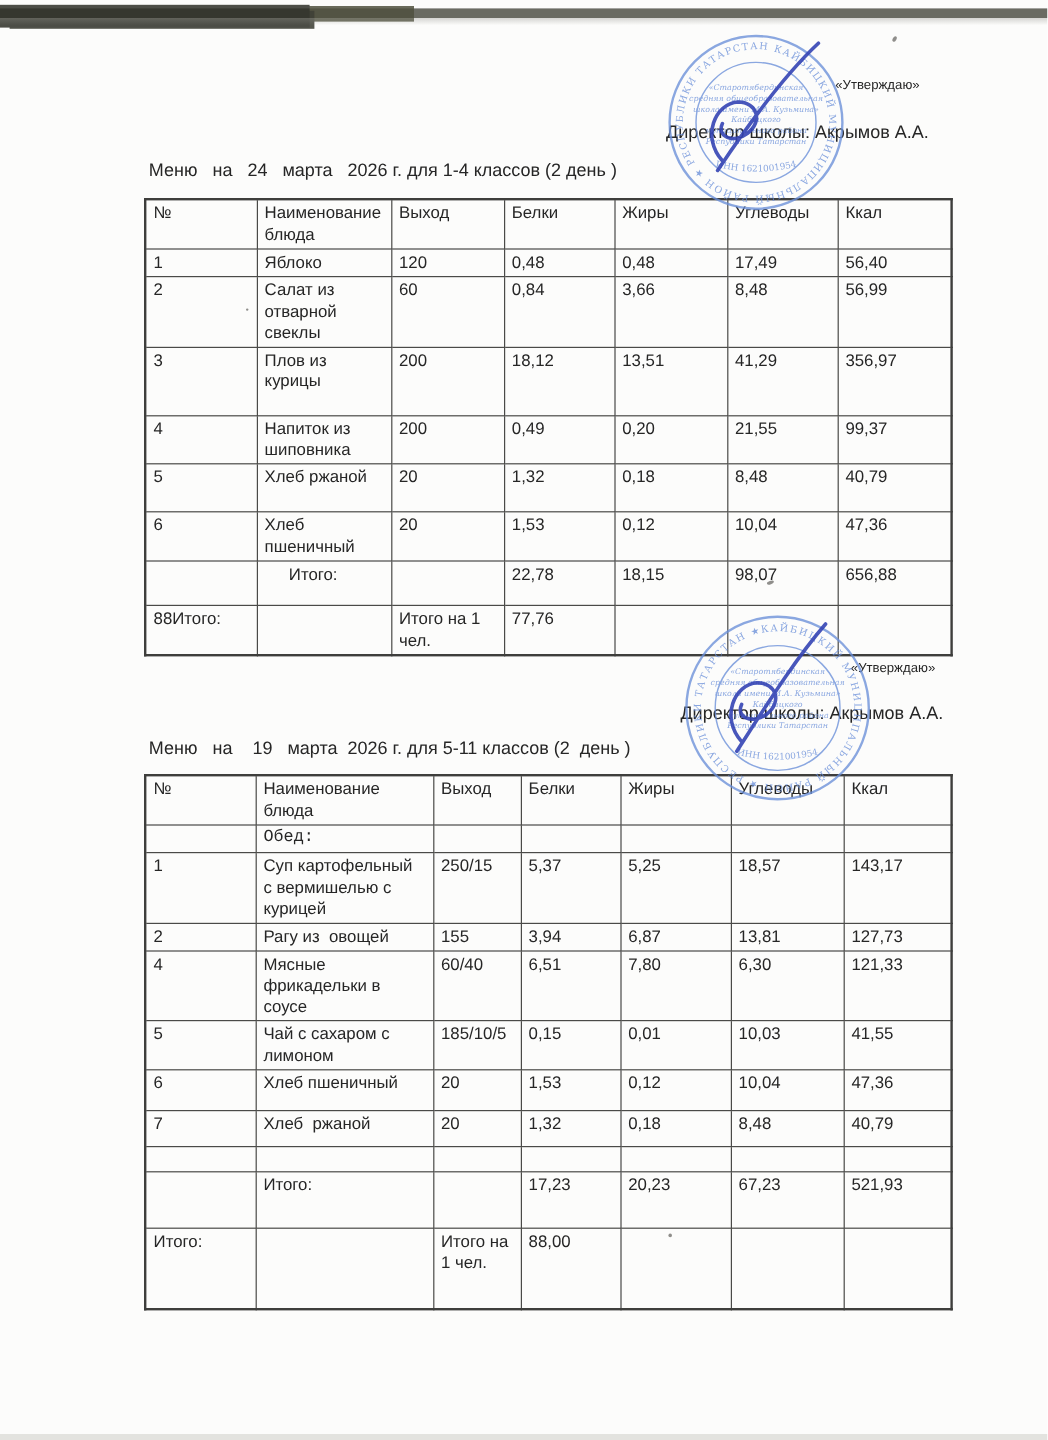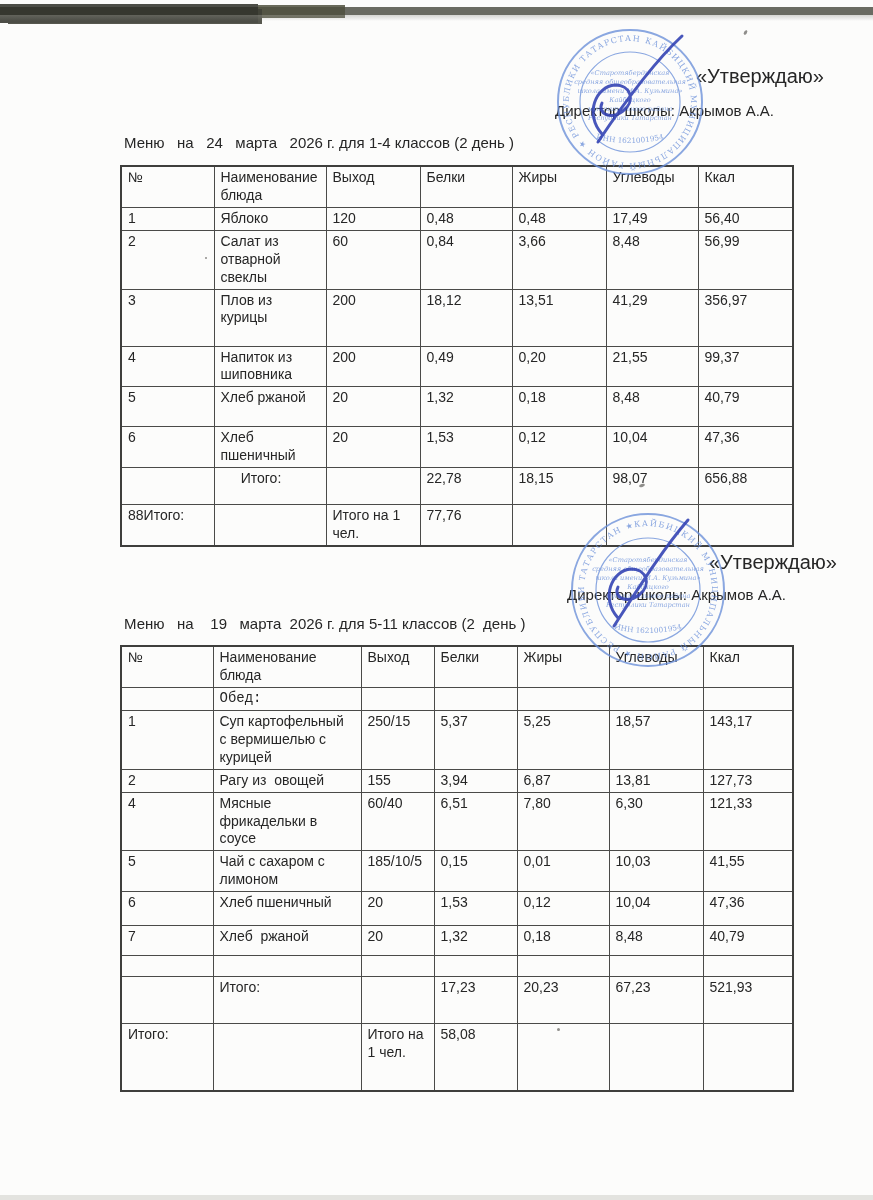--- a/index.html
+++ b/index.html
@@ -11,21 +11,21 @@
   }
   
   .scan-top{position:absolute;left:0;top:7px;width:873px;height:8px;background:#45463c;opacity:.8;}
   .scan-top-left{position:absolute;left:0;top:4px;width:258px;height:19px;background:#2e2f27;opacity:.85;
     box-shadow:6px 3px 0 -2px #3a3b31, 90px -2px 0 -3px #50513f;}
   .scan-top-fade{position:absolute;left:0;top:15px;width:873px;height:6px;background:linear-gradient(#8d8d85,transparent);opacity:.35;}
   .scan-bottom{position:absolute;left:0;top:1195px;width:873px;height:5px;background:#e3e3df;}
   .speck{position:absolute;background:#55534e;border-radius:50%;opacity:.65;}
 
   
-  .utv{position:absolute;font-size:20px;white-space:pre;}
+  .utv{position:absolute;font-size:11px;white-space:pre;}
   .dir{position:absolute;font-size:15px;white-space:pre;}
   .utv1{left:696px;top:65px;}
   .dir1{left:555px;top:102px;}
   .utv2{left:709px;top:551px;}
   .dir2{left:567px;top:586px;}
 
   
   .menu-title{position:absolute;font-size:15px;white-space:pre;}
   .title1{left:124px;top:134px;}
   .title2{left:124px;top:615px;}
@@ -369,21 +369,21 @@
           <td class="c-prot">17,23</td>
           <td class="c-fat">20,23</td>
           <td class="c-carb">67,23</td>
           <td class="c-kcal">521,93</td>
         </tr>
 
         <tr class="grand">
           <td class="c-num">Итого:</td>
           <td class="c-name"></td>
           <td class="c-out">Итого на 1 чел.</td>
-          <td class="c-prot">58,08</td>
+          <td class="c-prot">88,00</td>
           <td class="c-fat"></td>
           <td class="c-carb"></td>
           <td class="c-kcal"></td>
         </tr>
       </tbody>
   </table>
 
 </div>
 
 </body></html>

